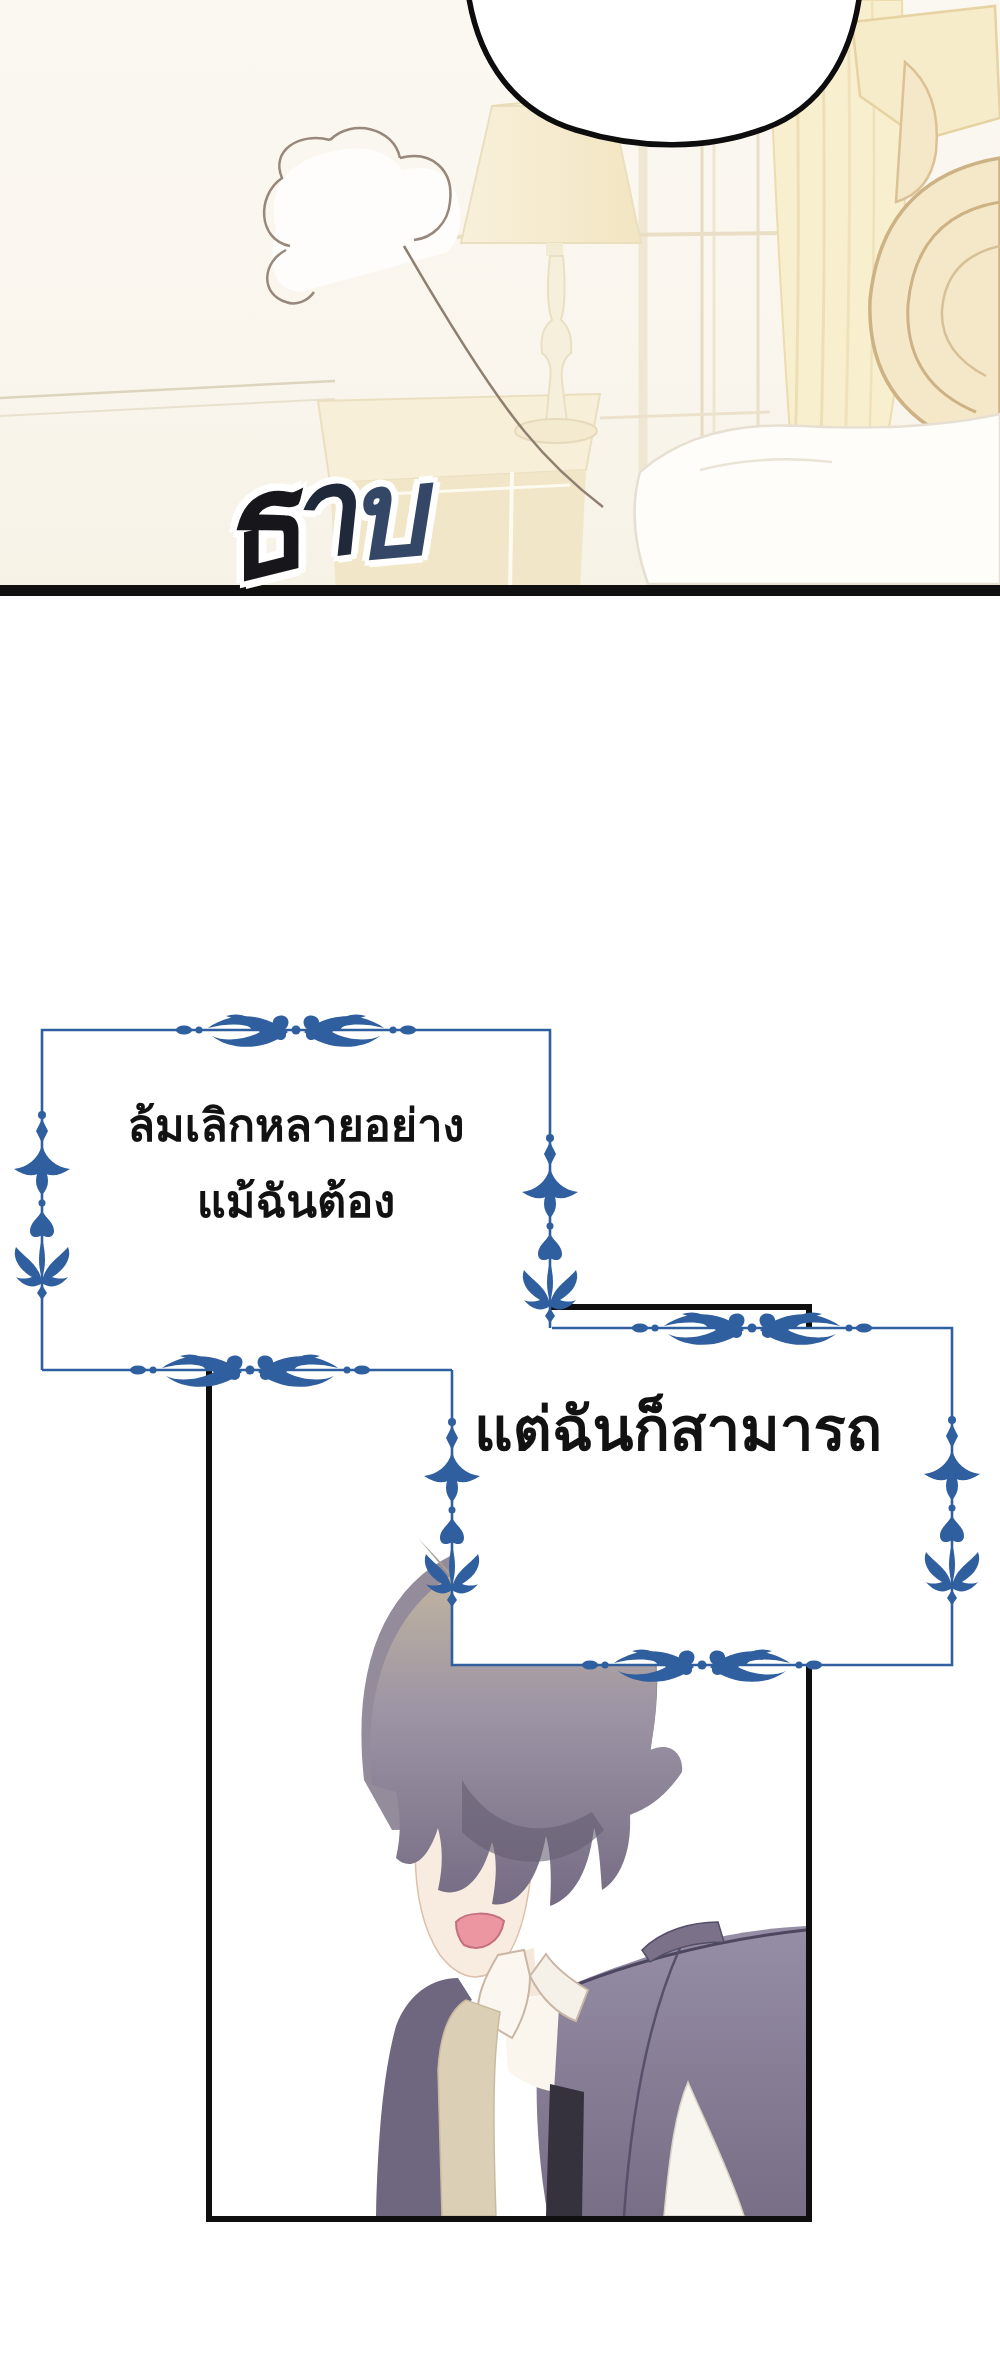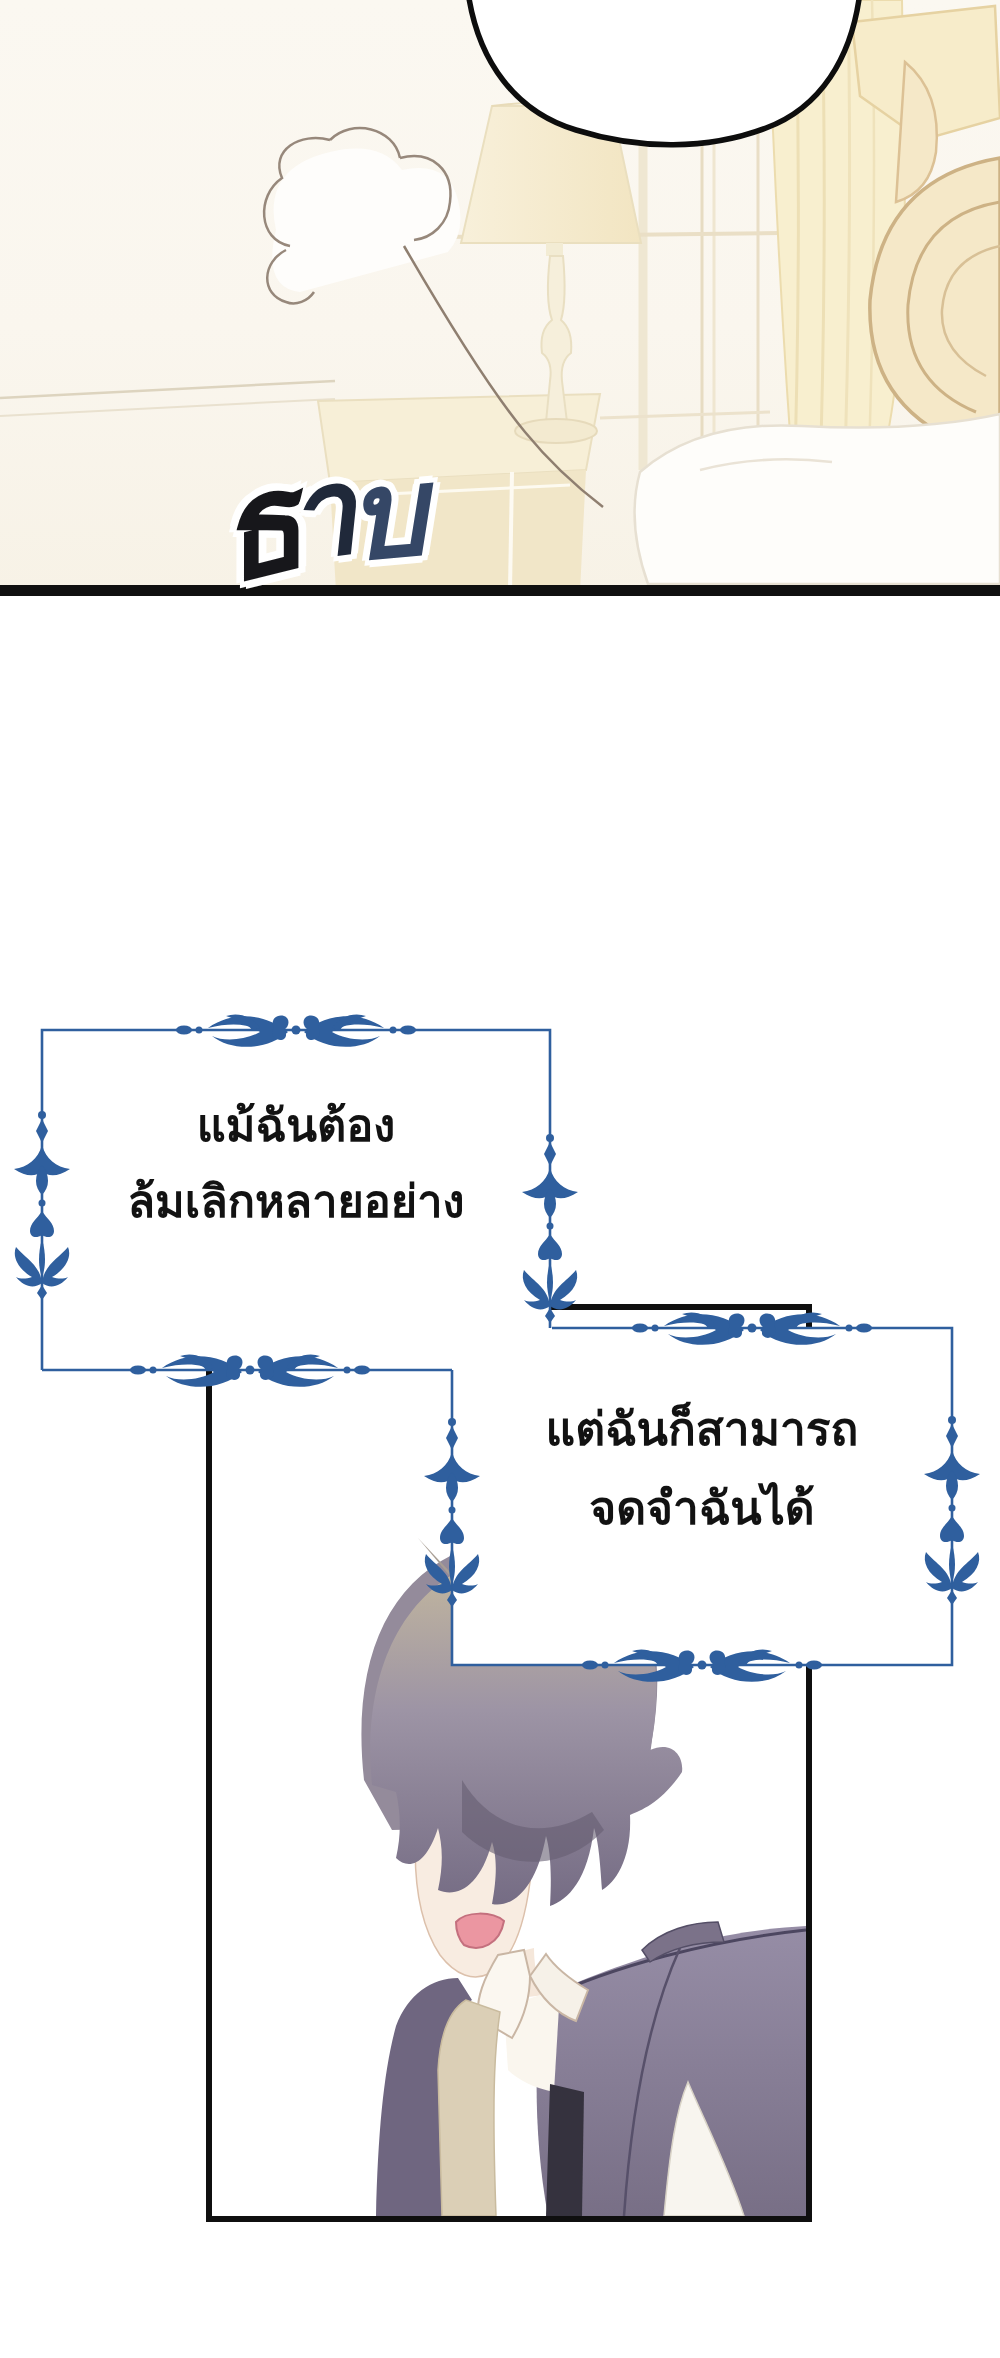--- a/index.html
+++ b/index.html
@@ -40,21 +40,21 @@
   #frame-svg{
     position:absolute;left:0;top:0;width:1000px;height:2358px;
     z-index:3;pointer-events:none;color:#2f5f9e;
   }
   
   .caption{
     position:absolute;z-index:4;text-align:center;
     color:#121212;font-weight:700;
   }
   #caption1{left:42px;top:1088px;width:508px;font-size:45px;line-height:76px;}
-  #caption2{left:452px;top:1390px;width:500px;font-size:46px;line-height:79px;}
+  #caption2{left:428px;top:1390px;width:500px;font-size:60px;line-height:79px;}
 </style>
 </head>
 <body>
 
 <div id="page">
 
   <div id="panel1">
     <svg width="1000" height="596" viewBox="0 0 1000 596">
       <defs>
         <linearGradient id="shadeGrad" x1="0" y1="0" x2="1" y2="0">
@@ -240,21 +240,20 @@
       <use href="#orn-h" x="632" y="1298" width="240" height="60"></use>
       <use href="#orn-h" x="582" y="1635" width="240" height="60"></use>
       <use href="#orn-v" x="10" y="1110" width="64" height="190"></use>
       <use href="#orn-v" x="518" y="1133" width="64" height="190"></use>
       <use href="#orn-v" x="420" y="1417" width="64" height="190"></use>
       <use href="#orn-v" x="920" y="1415" width="64" height="190"></use>
     </g>
   </svg>
 
   <div id="caption1" class="caption">
+    <div>ล้มเลิกหลายอย่าง</div>
     <div>แม้ฉันต้อง</div>
-    <div>ล้มเลิกหลายอย่าง</div>
   </div>
   <div id="caption2" class="caption">
     <div>แต่ฉันก็สามารถ</div>
-    <div>จดจำฉันได้</div>
   </div>
 
 </div>
 
 </body></html>

